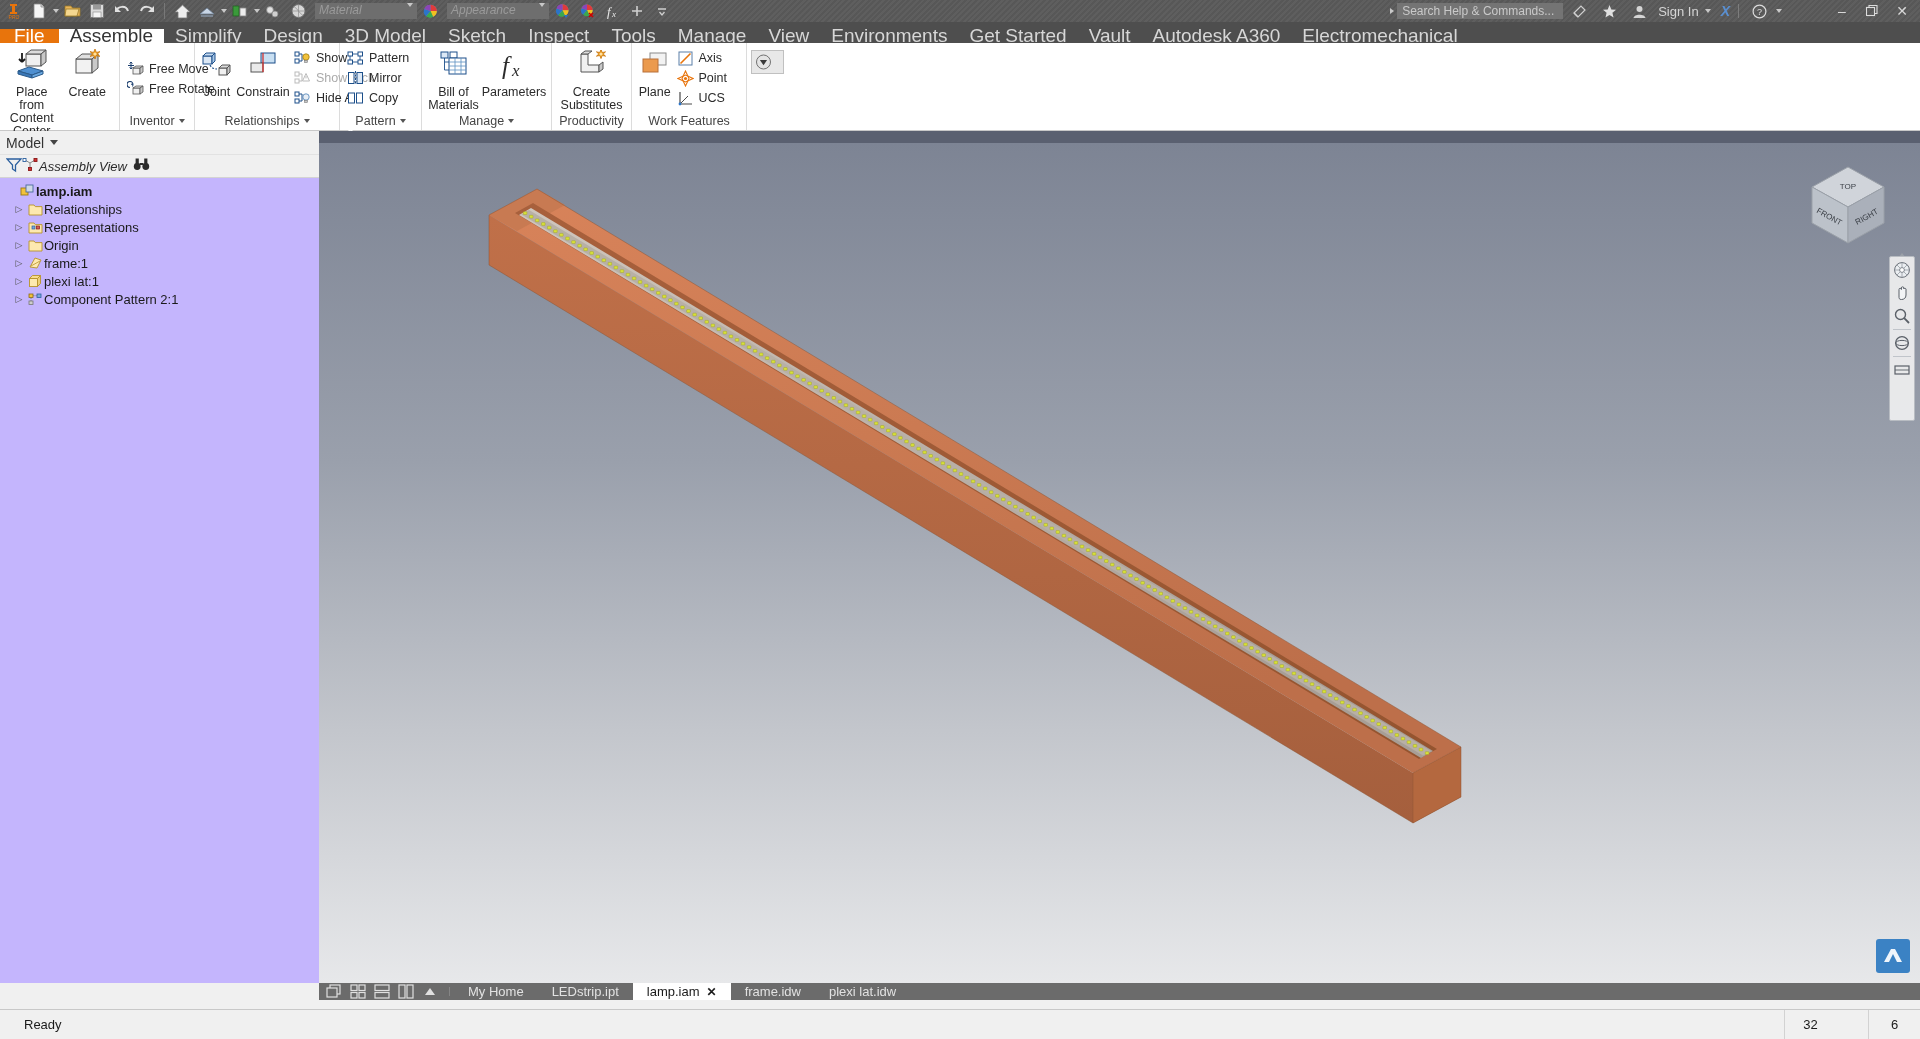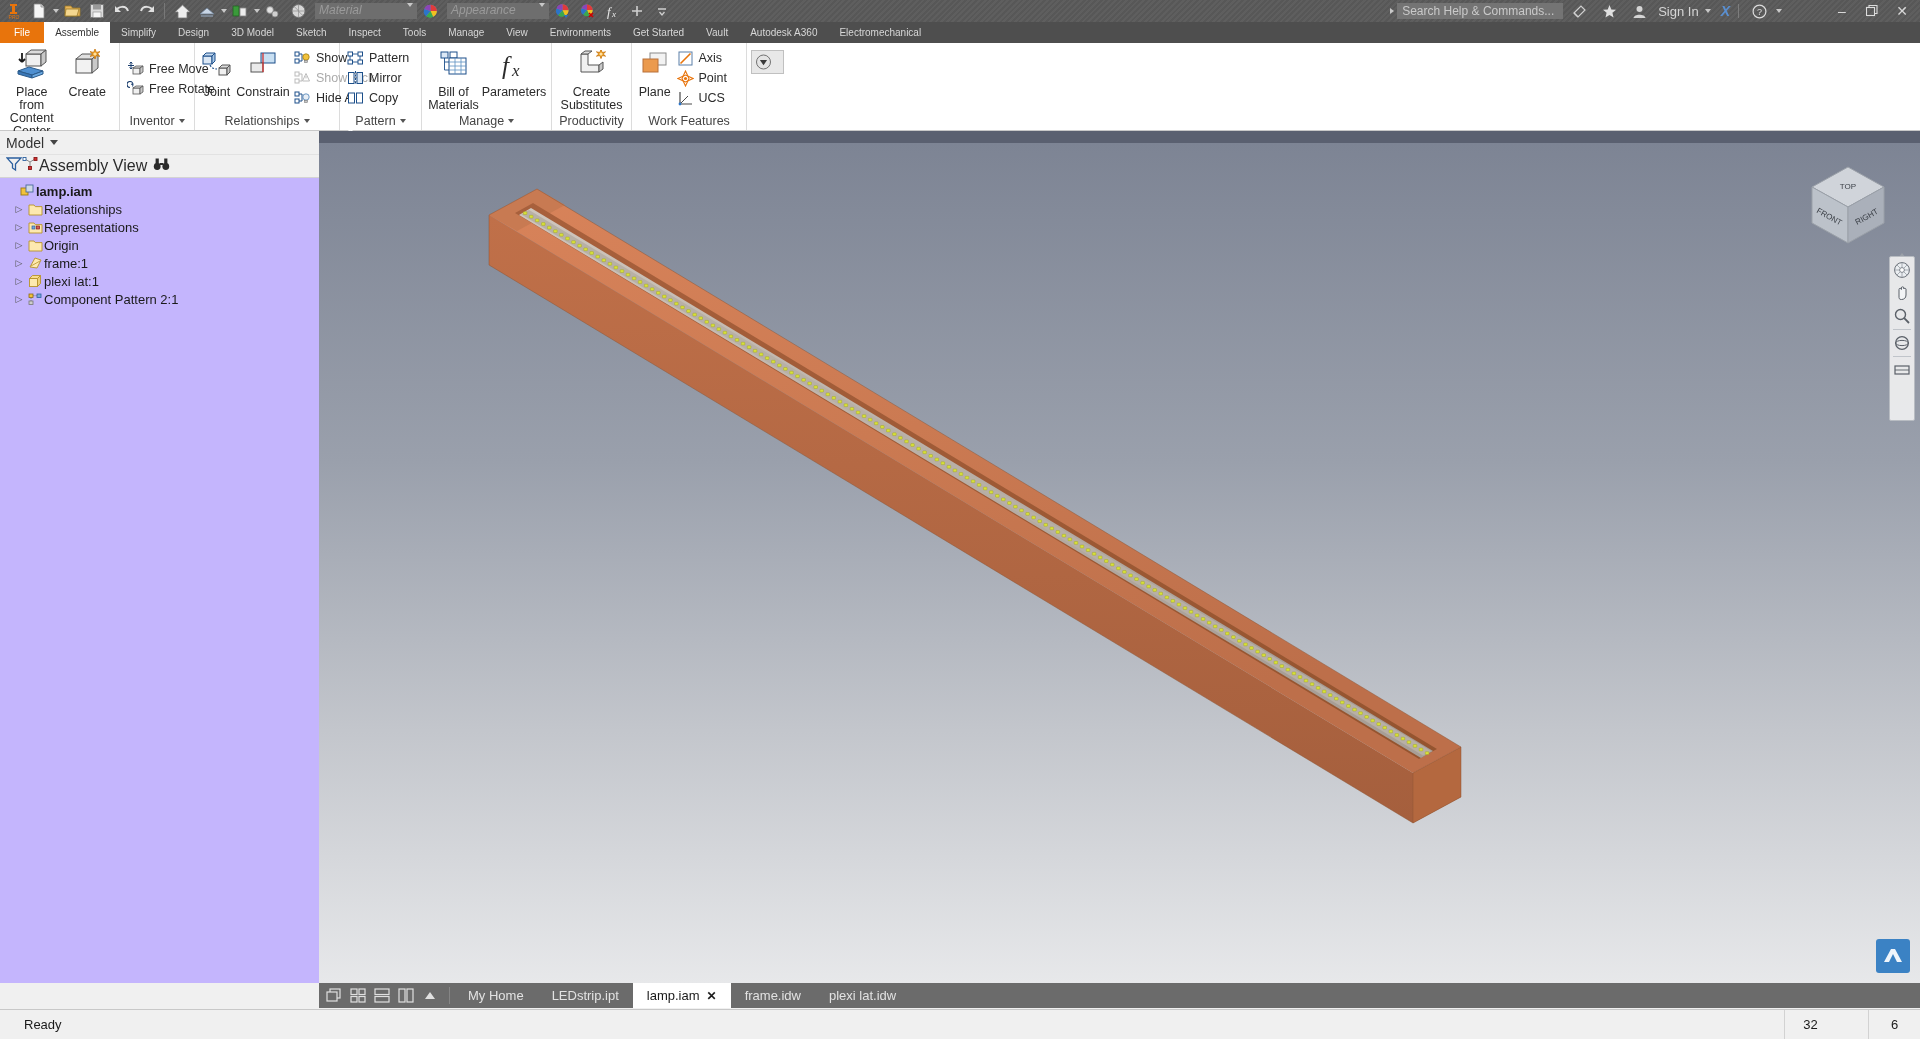--- a/index.html
+++ b/index.html
@@ -46,22 +46,22 @@
   .wbtn { width: 28px; height: 22px; display: flex; align-items: center; justify-content: center; color: #d8d8d8; font-size: 14px; }
   .xlogo { color: #5a8fd0; font-weight: bold; font-size: 14px; font-style: italic; padding: 0 2px; }
   .vsep { width: 1px; height: 14px; background: #7d7d7d; margin: 0 4px; }
 
   
   .ribbon-tabs {
     position: absolute; left: 0; top: 22px; width: 1920px; height: 21px;
     background: #4e4e4e; display: flex; align-items: flex-end;
   }
   .tab {
-    height: 21px; padding: 0 11px; display: flex; align-items: center;
-    color: #d7d7d7; font-size: 10px; white-space: nowrap;
+    height: 14px; padding: 0 11px; display: flex; align-items: center;
+    color: #d7d7d7; font-size: 19px; white-space: nowrap;
   }
   .tab.file { background: #e8740c; color: #ffffff; padding: 0 14px; }
   .tab.active { background: #ffffff; color: #333333; }
 
   
   .ribbon {
     position: absolute; left: 0; top: 43px; width: 1920px; height: 88px;
     background: #ffffff; border-bottom: 1px solid #c8c8c8;
     display: flex; align-items: stretch;
   }
@@ -97,21 +97,21 @@
   }
   .browser-title {
     height: 24px; background: #f0f0f0; display: flex; align-items: center;
     padding: 0 6px; font-size: 14px; color: #333; position: relative;
     border-bottom: 1px solid #e2e2e2;
   }
   .browser-title .dncaret { width: 0; height: 0; border-left: 4px solid transparent; border-right: 4px solid transparent; border-top: 5px solid #444; margin-left: 6px; }
   .qmark { position: absolute; right: 6px; top: 4px; width: 14px; height: 14px; border: 1px solid #9a9a9a; border-radius: 50%; color: #777; font-size: 10px; display:flex; align-items:center; justify-content:center; }
   .browser-toolbar {
     height: 23px; background: #f0f0f0; display: flex; align-items: center;
-    gap: 0; padding: 0 6px; border-bottom: 1px solid #d3d3d3; font-size: 16px; color: #2b2b2b;
+    gap: 0; padding: 0 6px; border-bottom: 1px solid #d3d3d3; font-size: 13px; color: #2b2b2b; font-style: italic;
   }
   .tree { flex: 1; padding: 4px 0 0 4px; overflow: hidden; }
   .node { display: flex; align-items: center; height: 18px; font-size: 13px; color: #1a1a1a; white-space: nowrap; }
   .node .arrow { width: 14px; text-align: center; color: #555; font-size: 9px; }
   .node .nicon { width: 18px; height: 16px; display: inline-flex; align-items: center; justify-content: center; }
   .node.root { font-weight: bold; padding-left: 0px; }
   .node.child { padding-left: 8px; }
 
   
   .viewport {
@@ -138,21 +138,21 @@
   .navtop { position: absolute; right: 5px; top: 105px; width: 26px; height: 8px; z-index: 3; }
 
   .helper-badge {
     position: absolute; right: 10px; bottom: 10px; width: 34px; height: 34px;
     background: #3b82c4; border-radius: 3px; z-index: 3;
     display: flex; align-items: center; justify-content: center;
   }
 
   
   .doctabs {
-    position: absolute; left: 319px; top: 983px; width: 1601px; height: 25px;
+    position: absolute; left: 319px; top: 983px; width: 1601px; height: 17px;
     background: #6b6b6b; display: flex; align-items: stretch;
   }
   .viewbtns { display: flex; align-items: center; gap: 0px; padding: 0 3px; }
   .vb { width: 24px; height: 26px; display: flex; align-items: center; justify-content: center; color: #e0e0e0; }
   .tabsep { width: 1px; background: #858585; margin: 4px 4px; }
   .dtab {
     display: flex; align-items: center; gap: 7px; padding: 0 14px;
     color: #e2e2e2; font-size: 13px; white-space: nowrap;
   }
   .dtab.active { background: #ffffff; color: #1a1a1a; }

